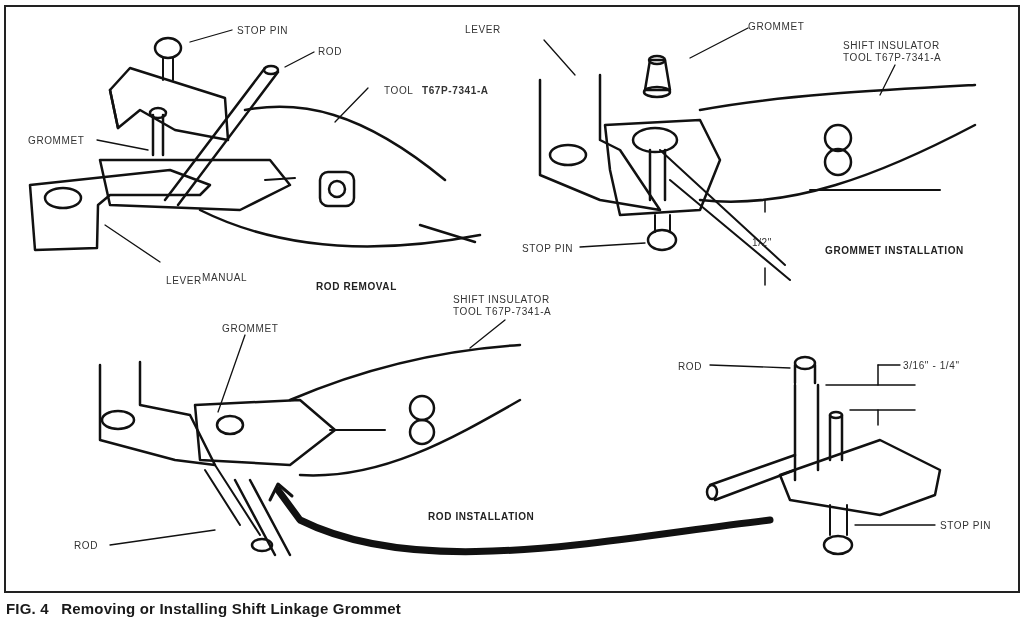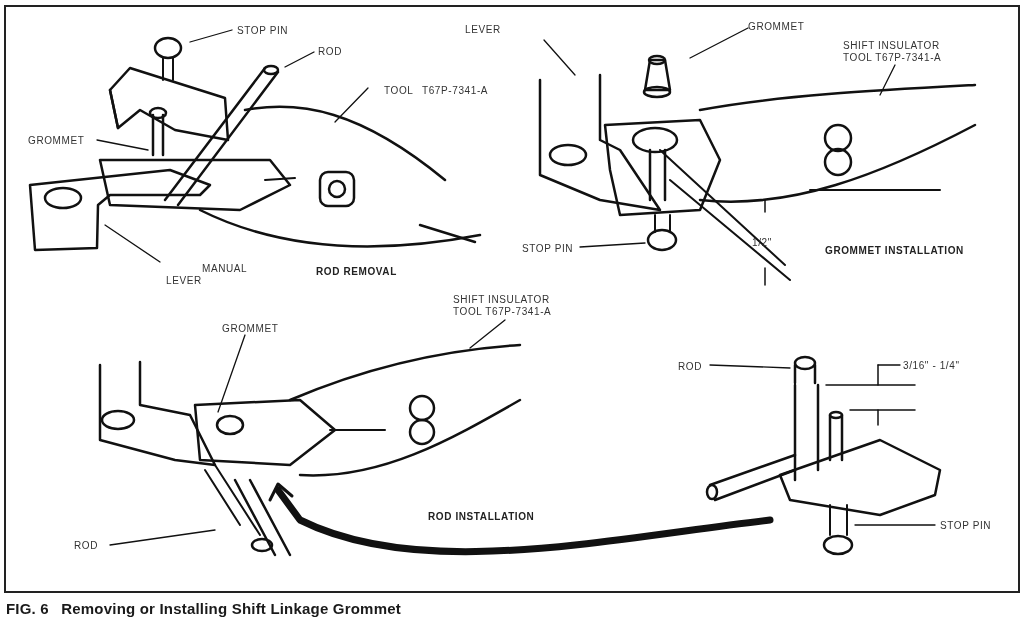--- a/index.html
+++ b/index.html
@@ -113,40 +113,40 @@
     <path d="M878,365 L878,385 M878,410 L878,425" stroke-width="1.5"></path>
     <path d="M878,365 L900,365" stroke-width="1.3"></path>
     <path d="M710,365 L790,368" stroke-width="1.3"></path>
     <path d="M855,525 L935,525" stroke-width="1.3"></path>
   </g>
 </svg>
 
 <div class="lbl" style="left:237px;top:25px;">STOP PIN</div>
 <div class="lbl" style="left:318px;top:46px;">ROD</div>
 <div class="lbl" style="left:372px;top:85px;margin-left:12px;">TOOL</div>
-<div class="lbl" style="left:422px;top:85px;">T67P-7341-A</div>
+<div class="lbl" style="left:422px;top:85px;font-weight:bold;">T67P-7341-A</div>
 <div class="lbl" style="left:28px;top:135px;">GROMMET</div>
-<div class="lbl" style="left:166px;top:263px;padding-left:36px;">MANUAL</div>
+<div class="lbl" style="left:166px;top:272px;padding-left:36px;">MANUAL</div>
 <div class="lbl" style="left:166px;top:275px;">LEVER</div>
-<div class="lbl b" style="left:316px;top:266px;">ROD REMOVAL</div>
+<div class="lbl b" style="left:316px;top:281px;">ROD REMOVAL</div>
 
 <div class="lbl" style="left:465px;top:24px;">LEVER</div>
 <div class="lbl" style="left:748px;top:21px;">GROMMET</div>
 <div class="lbl" style="left:843px;top:40px;">SHIFT INSULATOR</div>
 <div class="lbl" style="left:843px;top:52px;">TOOL  T67P-7341-A</div>
 <div class="lbl" style="left:522px;top:243px;">STOP PIN</div>
 <div class="lbl" style="left:752px;top:237px;">1/2"</div>
 <div class="lbl b" style="left:825px;top:245px;">GROMMET INSTALLATION</div>
 
 <div class="lbl" style="left:453px;top:294px;">SHIFT INSULATOR</div>
 <div class="lbl" style="left:453px;top:306px;">TOOL  T67P-7341-A</div>
 <div class="lbl" style="left:222px;top:323px;">GROMMET</div>
 <div class="lbl" style="left:74px;top:540px;">ROD</div>
 <div class="lbl b" style="left:380px;top:511px;padding-left:48px;">ROD INSTALLATION</div>
 
 <div class="lbl" style="left:678px;top:361px;">ROD</div>
 <div class="lbl" style="left:903px;top:360px;">3/16" - 1/4"</div>
 <div class="lbl" style="left:940px;top:520px;">STOP PIN</div>
 
 <div id="caption">
-  <span class="fig">FIG. 6</span>
+  <span class="fig">FIG. 4</span>
   <span>Removing or Installing Shift Linkage Grommet</span>
 </div>
 
 </body></html>

